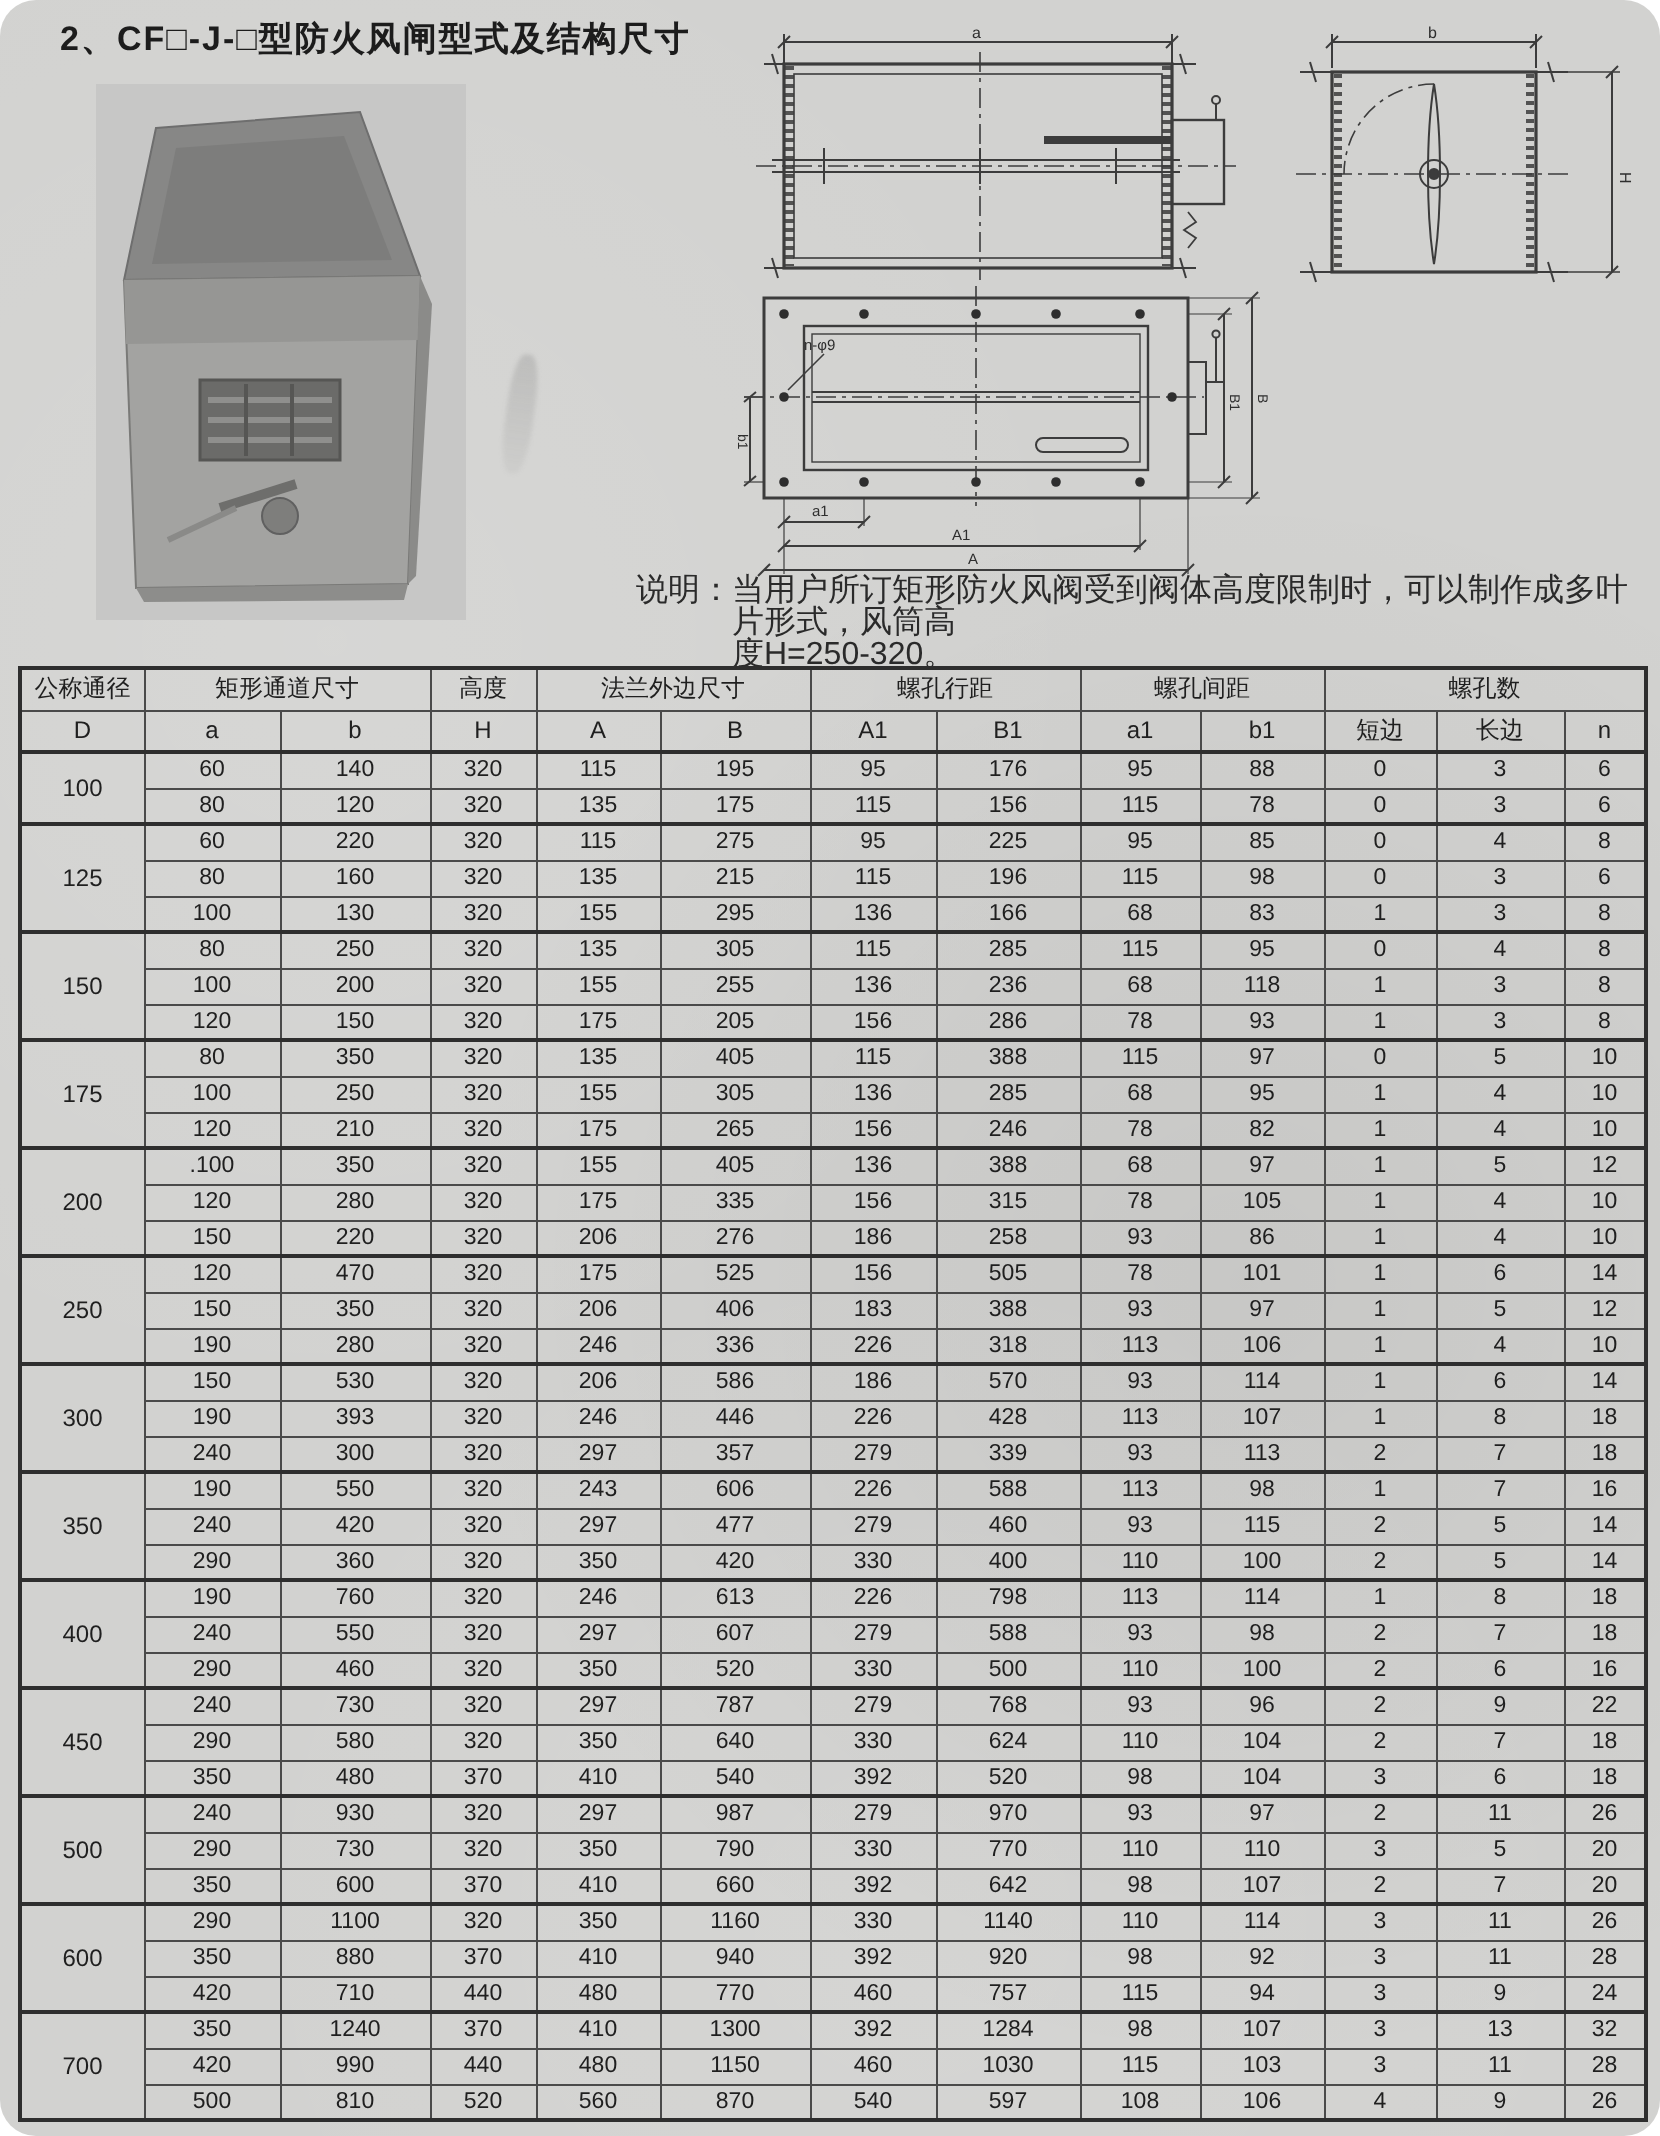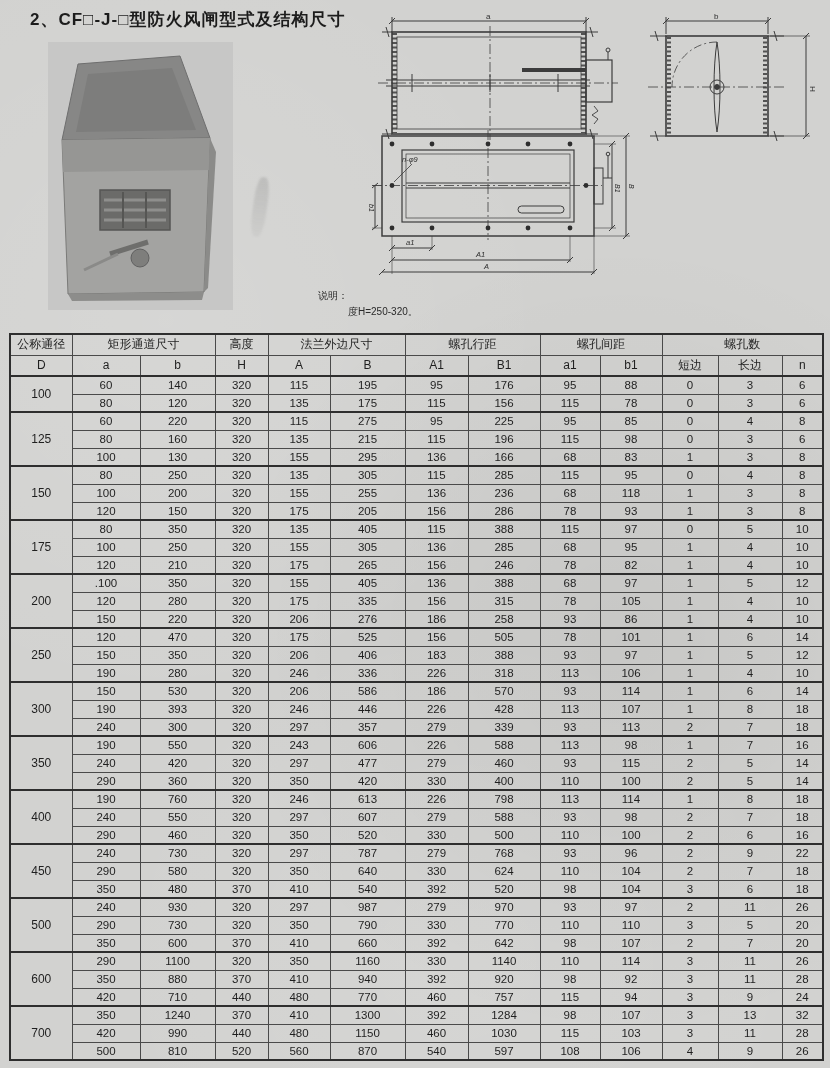--- a/index.html
+++ b/index.html
@@ -5,38 +5,38 @@
   * { margin:0; padding:0; box-sizing:border-box; }
   html,body { width:830px; }
   body { font-family:"Liberation Sans","DejaVu Sans",sans-serif; }
   .page {
     position:relative; width:830px; height:1068px;
     background:#d2d2d0;
     background-image:
       radial-gradient(circle at 20% 30%, rgba(255,255,255,.10), transparent 40%),
       radial-gradient(circle at 75% 60%, rgba(0,0,0,.05), transparent 45%),
       radial-gradient(circle at 55% 90%, rgba(255,255,255,.07), transparent 35%);
-    overflow:hidden; color:#222;
+    overflow:hidden; color:#222;border-radius:18px;
   }
   .title {
     position:absolute; left:30px; top:8px;
     font-size:17px; font-weight:bold; letter-spacing:1px; color:#1c1c1c;
   }
   
   .photo { position:absolute; left:48px; top:42px; width:185px; height:268px; }
   
   .dwg { position:absolute; }
   .dwg svg text { fill:#2e2e2e; }
   #front-view { left:372px; top:12px; }
   #end-view   { left:636px; top:12px; }
-  #plan-view  { left:368px; top:128px;font-style:italic; }
+  #plan-view  { left:368px; top:141px; }
   
   .note {
     position:absolute; left:318px; top:288px; width:508px;
-    font-size:10px; line-height:16px; color:#2a2a2a; display:flex;
+    font-size:16px; line-height:16px; color:#2a2a2a; display:flex;
   }
   .note .lbl { white-space:nowrap; }
   
   table.spec {
     position:absolute; left:9px; top:333px; width:813px;
     border-collapse:collapse; table-layout:fixed;
     font-size:11.5px; color:#1f1f1f;
   }
   table.spec th, table.spec td {
     border:1px solid #4a4a4a; text-align:center; vertical-align:middle;
@@ -247,21 +247,21 @@
       <text x="116" y="141" font-size="7.5" fill="#2e2e2e">A</text>
       <text x="248" y="61" font-size="7" fill="#2e2e2e" transform="rotate(90 250 58)">B1</text>
       <text x="262" y="61" font-size="7" fill="#2e2e2e" transform="rotate(90 264 58)">B</text>
       <text x="1" y="82" font-size="7" fill="#2e2e2e" transform="rotate(90 4 79)">b1</text>
     </svg>
   </div>
 
   <div class="note">
     <span class="lbl">说明：</span>
     <span>
-      <br>
+      <span>当用户所订矩形防火风阀受到阀体高度限制时，可以制作成多叶片形式，风筒高</span><br>
       <span>度H=250-320。</span>
     </span>
   </div>
 
   <table class="spec">
     <colgroup>
       <col style="width:62px">
         <col style="width:68px">
         <col style="width:75px">
         <col style="width:53px">

